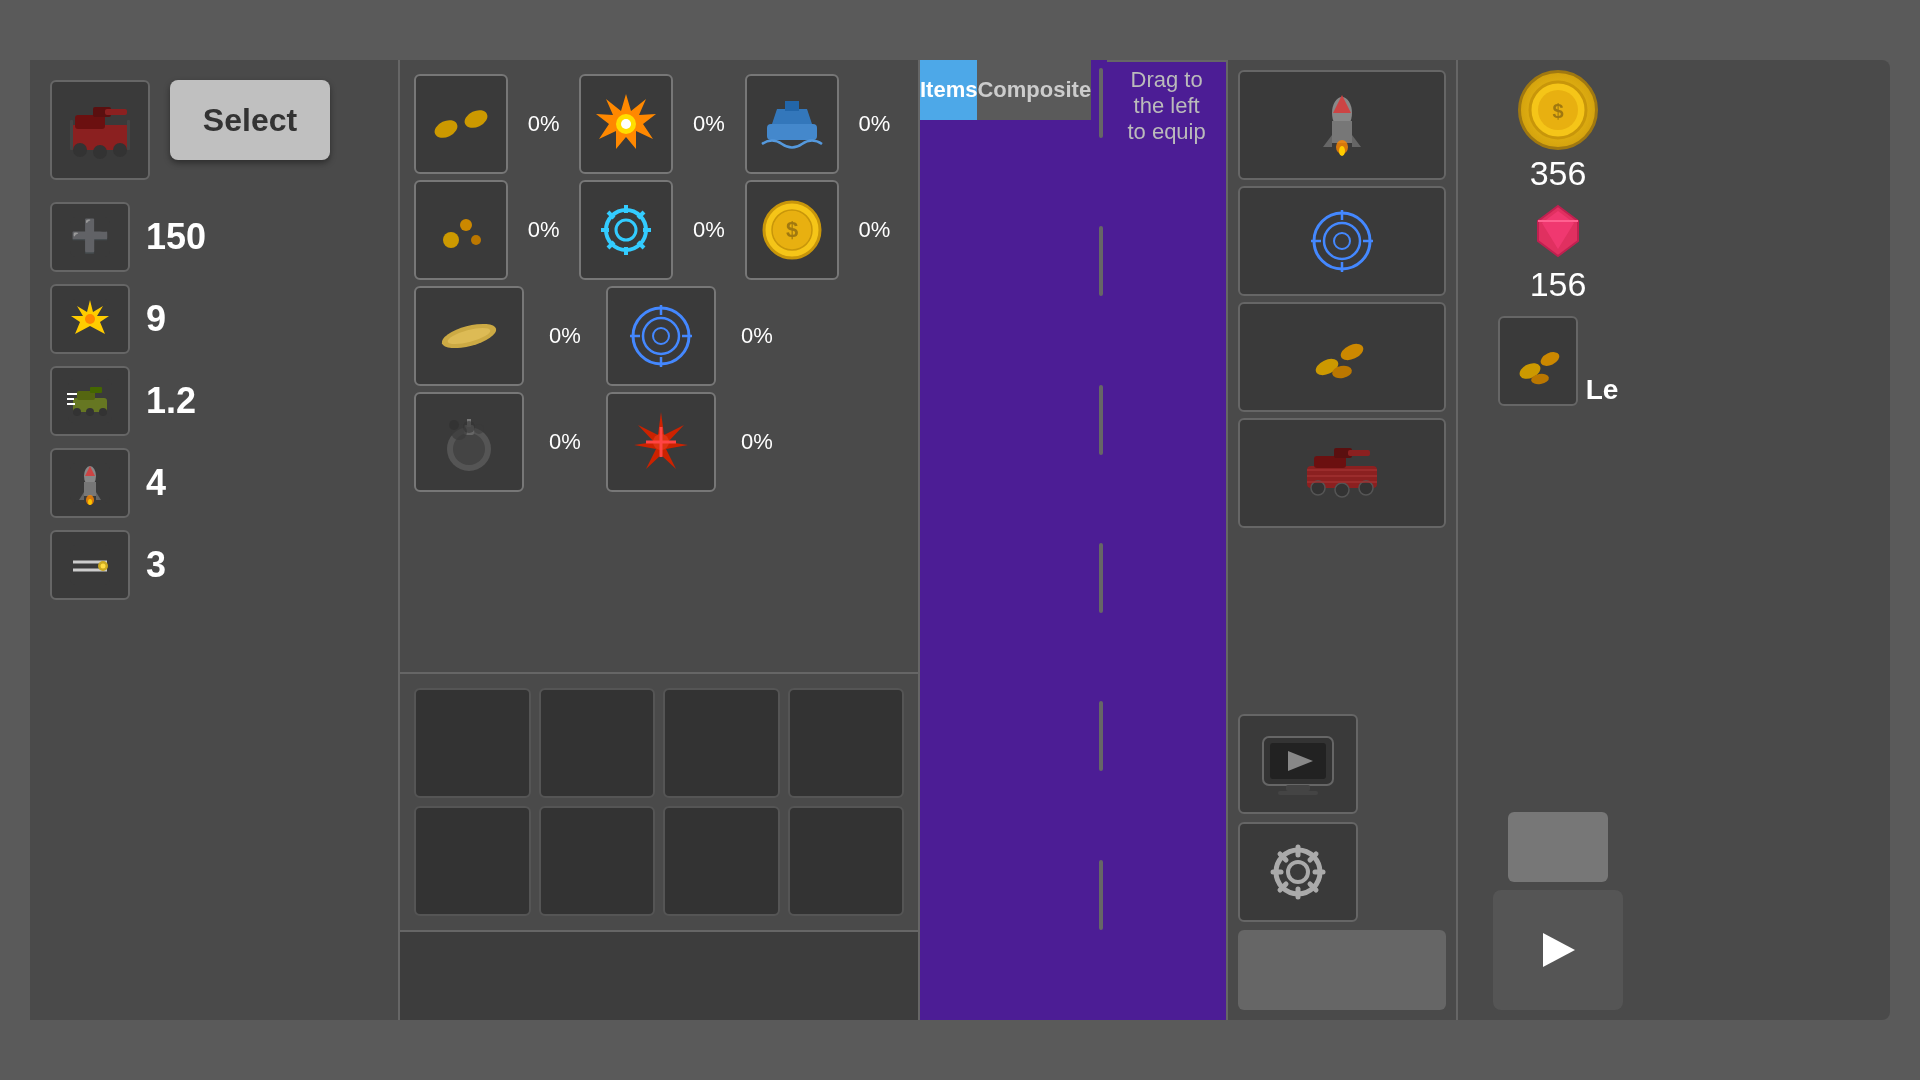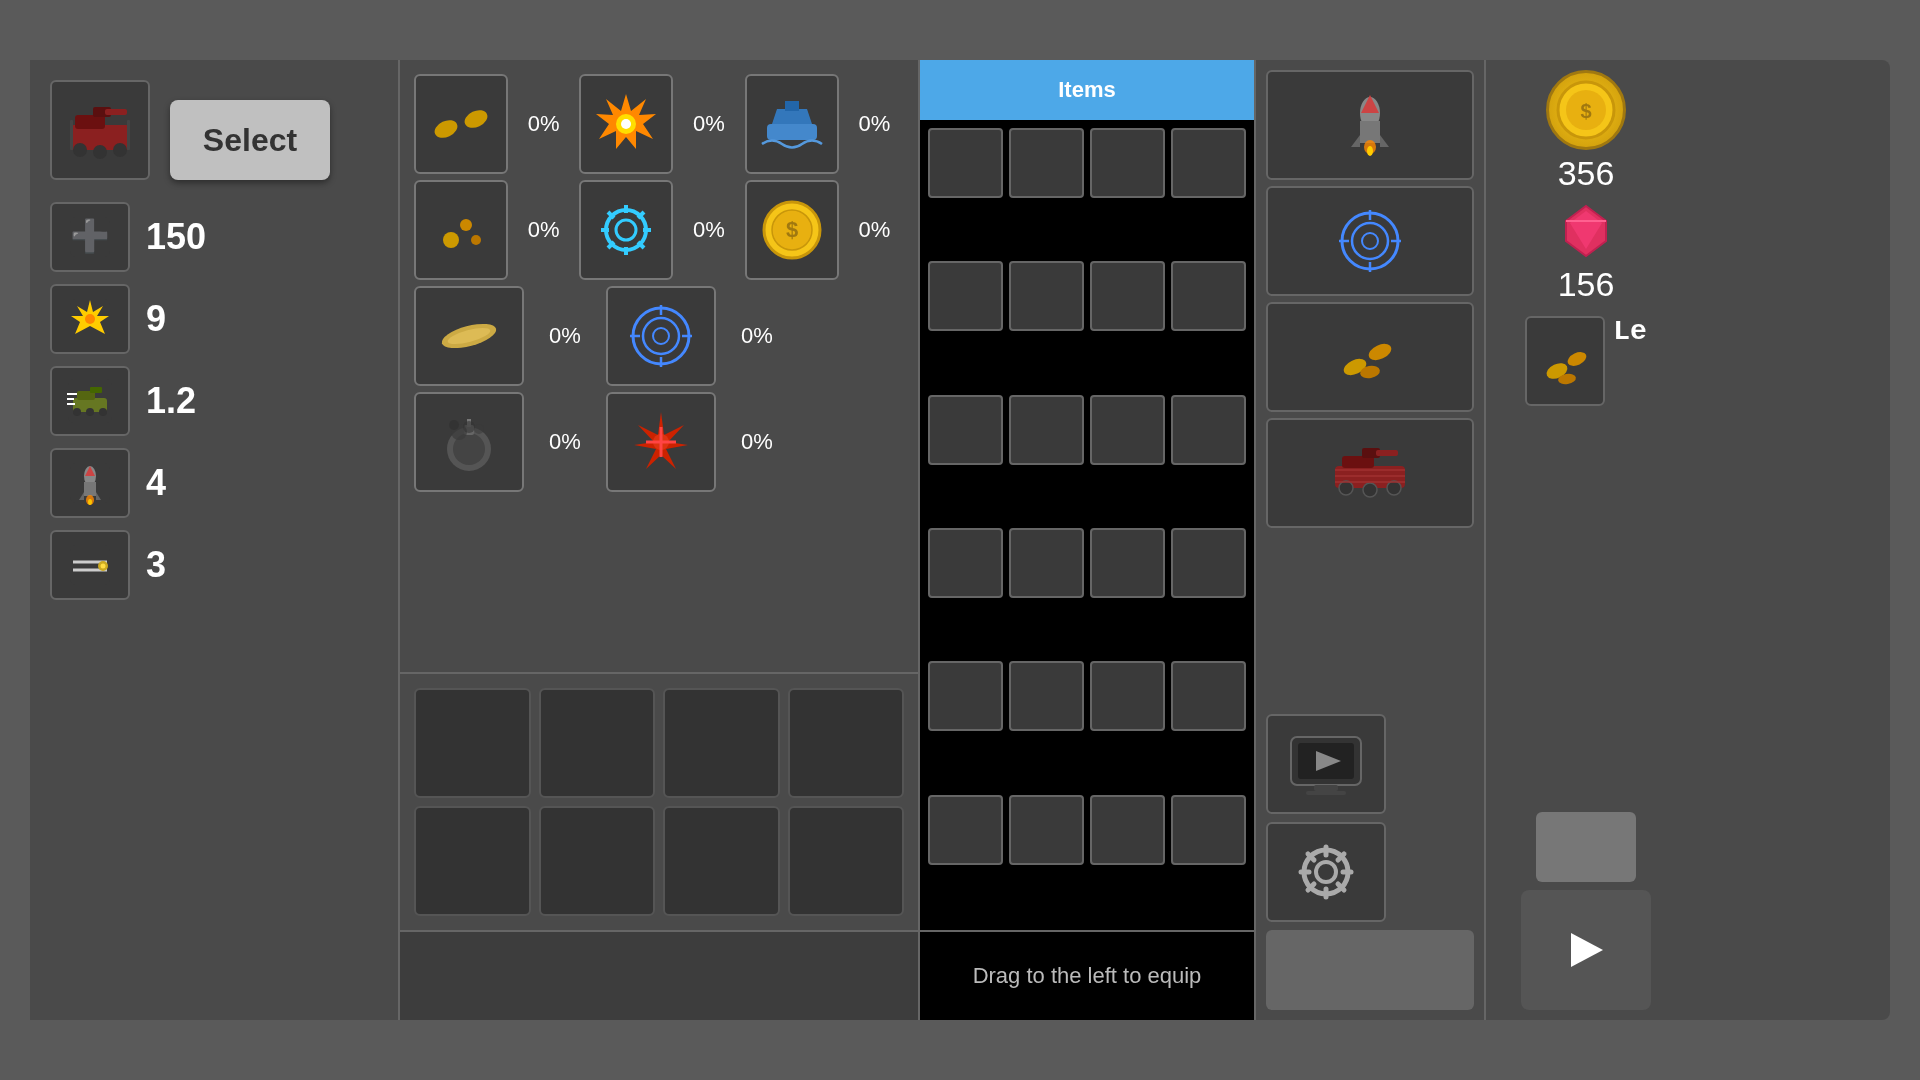--- a/index.html
+++ b/index.html
@@ -27,21 +27,21 @@
       width: 370px;
       background: #4a4a4a;
       border-right: 2px solid #666;
       display: flex;
       flex-direction: column;
       padding: 20px;
       gap: 12px;
     }
     .top-section {
       display: flex;
-      align-items: flex-end;
+      align-items: flex-start;
       gap: 20px;
       margin-bottom: 10px;
     }
     .tank-icon {
       width: 100px;
       height: 100px;
       background: #3a3a3a;
       border: 2px solid #666;
       border-radius: 6px;
       display: flex;
@@ -139,25 +139,25 @@
       border-radius: 6px;
     }
     .bottom-bar-middle {
       height: 90px;
       background: #3d3d3d;
       border-top: 2px solid #666;
     }
 
     
     .inventory-panel {
-      width: 336px;
-      background: #000000;
+      width: 308px;
+      background: #4c1d95;
       border-right: 2px solid #666;
       display: flex;
-      flex-direction: column;
+      flex-direction: row;
     }
     .tab-row {
       display: flex;
       height: 60px;
     }
     .tab {
       flex: 1;
       display: flex;
       align-items: center;
       justify-content: center;
@@ -537,20 +537,21 @@
       <div class="empty-slot"></div>
       <div class="empty-slot"></div>
     </div>
 
     <div class="bottom-bar-middle"></div>
   </div>
 
   <div class="inventory-panel">
     <div class="tab-row">
       <button class="tab active">Items</button>
+      <button class="tab inactive">Composite</button>
     </div>
 
     <div class="inv-grid">
 
       <div class="inv-slot" style="height:70px;"></div>
       <div class="inv-slot" style="height:70px;"></div>
       <div class="inv-slot" style="height:70px;"></div>
       <div class="inv-slot" style="height:70px;"></div>
 
       <div class="inv-slot" style="height:70px;"></div>
@@ -683,21 +684,21 @@
       <div class="gem-icon">
         <svg width="60" height="60" viewBox="0 0 60 60">
           <polygon points="30,5 50,20 50,40 30,55 10,40 10,20" fill="#e03060" stroke="#c02050" stroke-width="2"></polygon>
           <polygon points="30,10 46,22 30,48 14,22" fill="#ff4080" opacity="0.5"></polygon>
           <line x1="10" y1="20" x2="50" y2="20" stroke="#ff6090" stroke-width="2"></line>
         </svg>
       </div>
       <span class="currency-value">156</span>
     </div>
 
-    <div style="display:flex; align-items:flex-start; gap:8px; margin-top: 4px; font-family: Liberation Mono, monospace;">
+    <div style="display:flex; align-items:flex-end; gap:8px; margin-top: 4px;">
       <div style="width:80px; height:90px; background:#3a3a3a; border:2px solid #666; border-radius:6px; display:flex; align-items:center; justify-content:center;">
         <svg width="60" height="60" viewBox="0 0 60 60">
           <ellipse cx="22" cy="40" rx="11" ry="7" fill="#cc9900" transform="rotate(-25 22 40)"></ellipse>
           <ellipse cx="42" cy="28" rx="10" ry="6" fill="#cc8800" transform="rotate(-25 42 28)"></ellipse>
           <ellipse cx="32" cy="48" rx="9" ry="5" fill="#bb7700" transform="rotate(-10 32 48)"></ellipse>
         </svg>
       </div>
       <span class="text-label">Le</span>
     </div>
 

